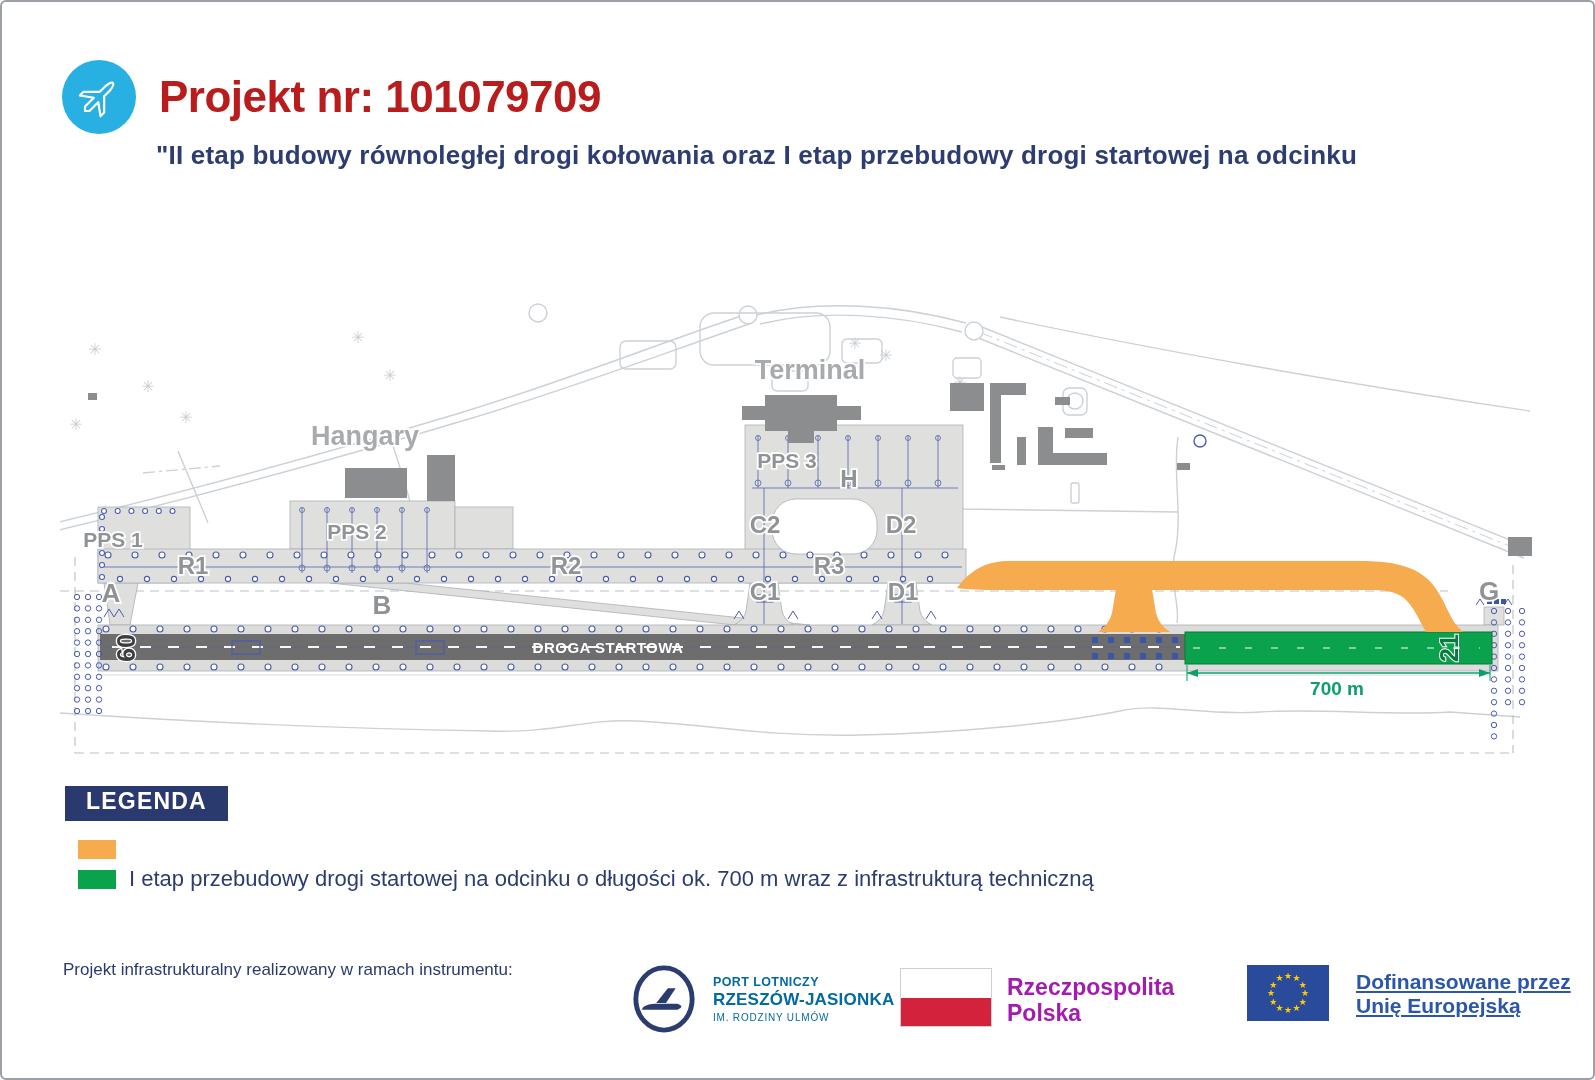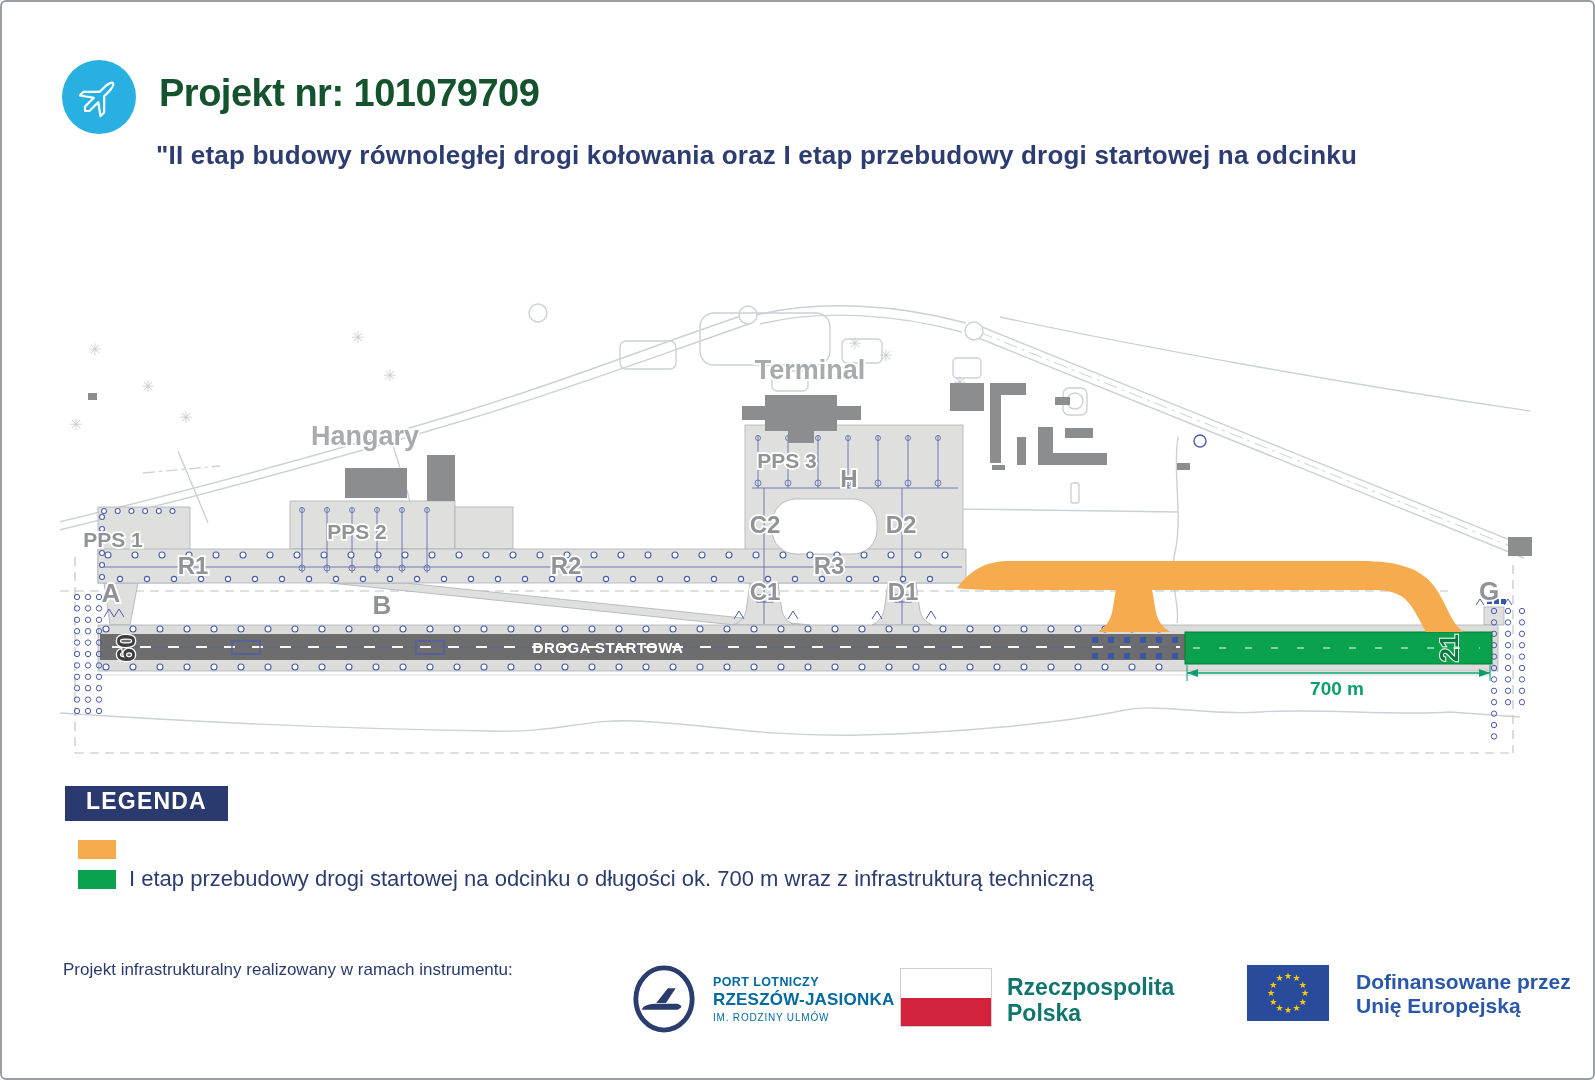--- a/index.html
+++ b/index.html
@@ -5,22 +5,22 @@
   html,body{margin:0;padding:0;}
   body{
     width:1595px;height:1080px;position:relative;overflow:hidden;
     background:#ffffff;font-family:"Liberation Sans",sans-serif;
   }
   .frame{position:absolute;inset:0;border:2px solid #9aa0a5;border-radius:6px;pointer-events:none;}
 
   
   .plane-badge{position:absolute;left:62px;top:60px;width:74px;height:74px;border-radius:50%;
     background:#29b0e3;display:flex;align-items:center;justify-content:center;}
-  .page-title{position:absolute;left:159px;top:72px;margin:0;font-size:38px;font-weight:800;
-    color:#14532d;letter-spacing:-0.5px;}
+  .page-title{position:absolute;left:159px;top:72px;margin:0;font-size:44px;font-weight:800;
+    color:#b91c1c;letter-spacing:-0.5px;}
   .subtitle{position:absolute;left:156px;top:138px;margin:0;font-size:26px;line-height:34px;
     font-weight:700;color:#2d3d72;letter-spacing:0.2px;width:1400px;}
 
   
   .map{position:absolute;left:60px;top:255px;width:1475px;height:520px;}
 
   
   .legend-title{position:absolute;left:65px;top:786px;background:#2b3a6e;color:#ffffff;
     font-size:23px;font-weight:700;letter-spacing:1.2px;padding:2px 21px 6px 21px;}
   .legend-item{position:absolute;left:78px;display:flex;align-items:flex-start;gap:13px;
@@ -36,24 +36,24 @@
   .airport-logo{position:absolute;left:630px;top:962px;display:flex;}
   .airport-logo .txt{margin-left:15px;margin-top:13px;color:#0369a1;}
   .airport-logo .a1{display:block;font-size:12.5px;font-weight:800;letter-spacing:0.4px;}
   .airport-logo .a2{display:block;font-size:17px;font-weight:800;letter-spacing:0.2px;margin-top:1px;}
   .airport-logo .a3{display:block;font-size:10px;font-weight:400;letter-spacing:0.8px;margin-top:2px;}
 
   .poland{position:absolute;left:900px;top:968px;display:flex;}
   .pl-flag{width:92px;height:59px;border:1px solid #cfcfcf;box-sizing:border-box;}
   .pl-flag .w{height:50%;background:#ffffff;}
   .pl-flag .r{height:50%;background:#d2223c;}
-  .poland .txt{margin-left:15px;margin-top:6px;font-size:23px;line-height:26px;color:#0f766e;font-weight:600;}
+  .poland .txt{margin-left:15px;margin-top:6px;font-size:23px;line-height:26px;color:#a21caf;font-weight:600;}
 
   .eu{position:absolute;left:1247px;top:965px;display:flex;}
-  .eu .txt{margin-left:27px;margin-top:5px;font-size:21px;line-height:24px;color:#2b57a8;font-weight:700;}
+  .eu .txt{margin-left:27px;margin-top:5px;font-size:21px;line-height:24px;color:#2b57a8;font-weight:700;text-decoration:underline;}
 </style>
 </head>
 <body>
 
 <div class="frame"></div>
 
 <div class="plane-badge">
   <svg width="50" height="50" viewBox="0 0 48 48">
     <g fill="none" stroke="#ffffff" stroke-width="2.1" stroke-linejoin="round" stroke-linecap="round" transform="rotate(-45 24 24)">
       <path d="M8,27 L20,27 L12,38 L17,38 L28,27 L36,27 Q43,26 43,24 Q43,22 36,21 L28,21 L17,10 L12,10 L20,21 L8,21 L5,24 Z"></path>

